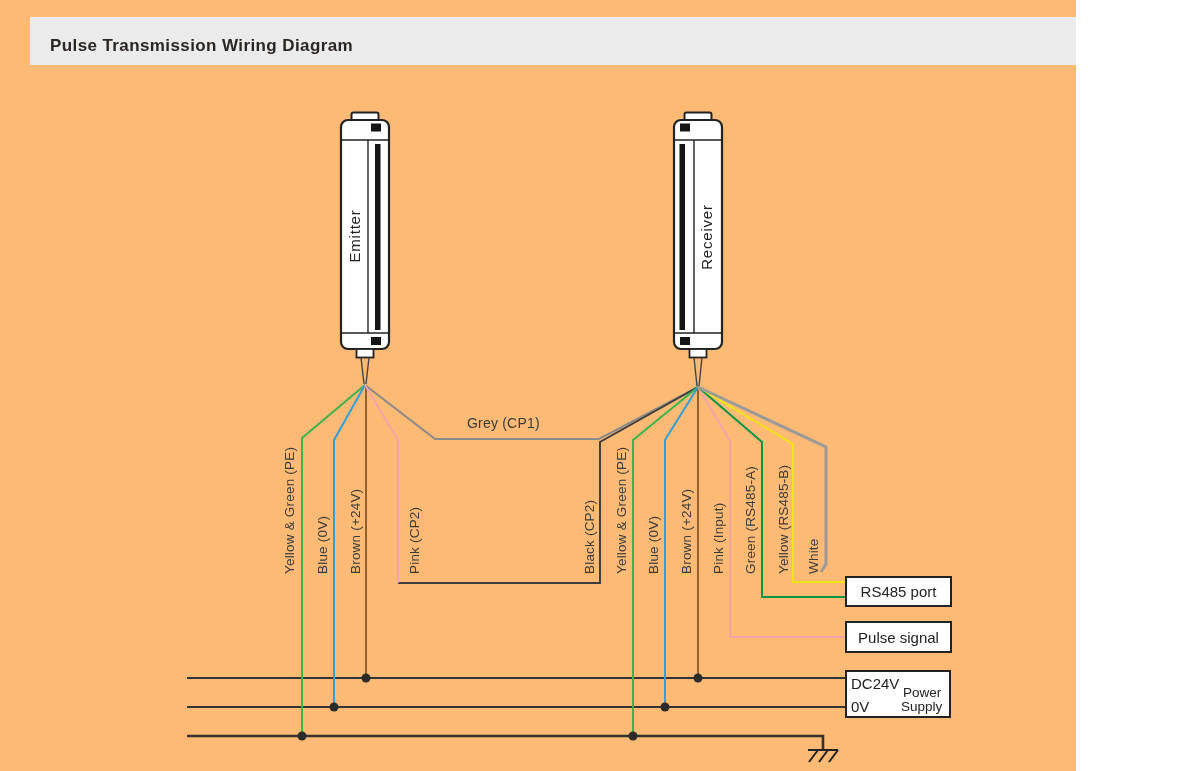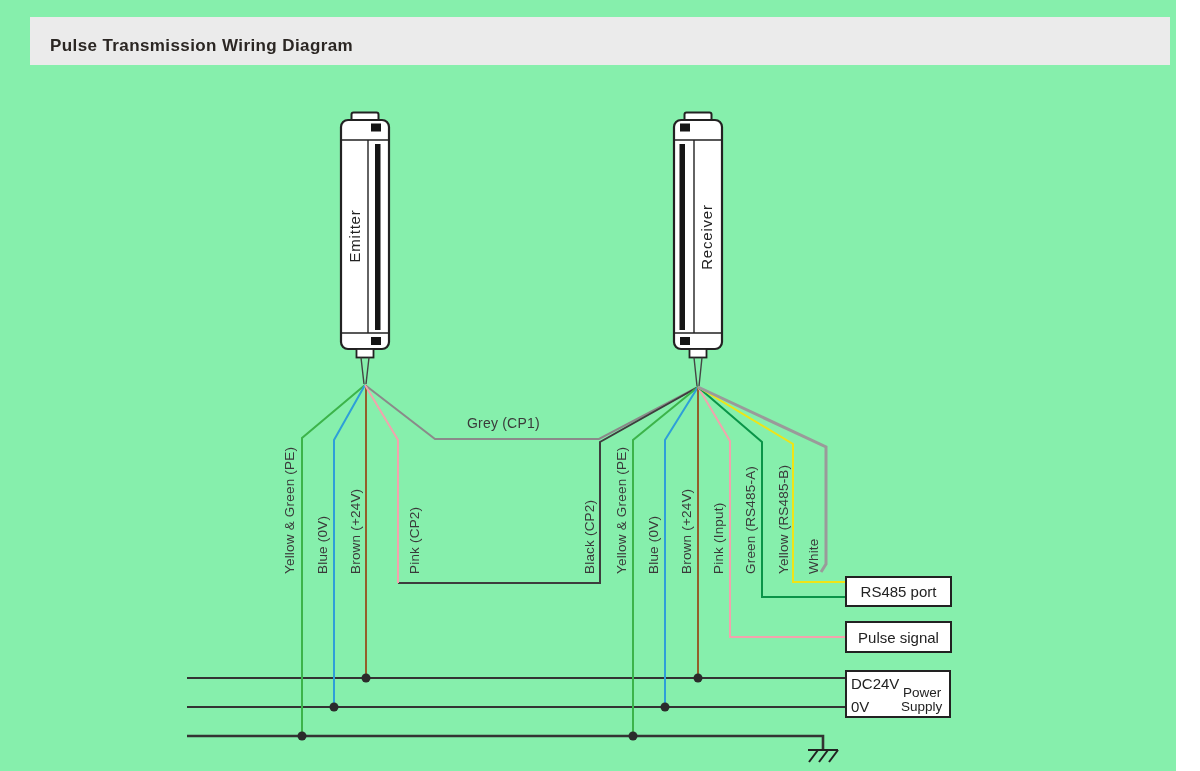--- a/index.html
+++ b/index.html
@@ -1,16 +1,16 @@
 <!DOCTYPE html>
 <html><head>
 <meta charset="utf-8">
 <style>
   html,body{margin:0;padding:0;background:#ffffff;}
-  .page{position:relative;width:1176px;height:771px;background:#86efac;overflow:hidden;
+  .page{position:relative;width:1076px;height:771px;background:#fdba74;overflow:hidden;
         font-family:"Liberation Sans", sans-serif;}
   svg text{font-family:"Liberation Sans", sans-serif;fill:#3a3a3a;}
   .title-text{font-size:17px;font-weight:bold;fill:#2b2623;letter-spacing:.4px;}
   .dev-text{font-size:15px;fill:#222;letter-spacing:.8px;}
   .wire-label{font-size:13.5px;fill:#3a3a3a;letter-spacing:.2px;}
   .box-text{font-size:15px;fill:#222;}
   .box-text-sm{font-size:13.5px;fill:#222;}
 </style>
 </head>
 <body>

